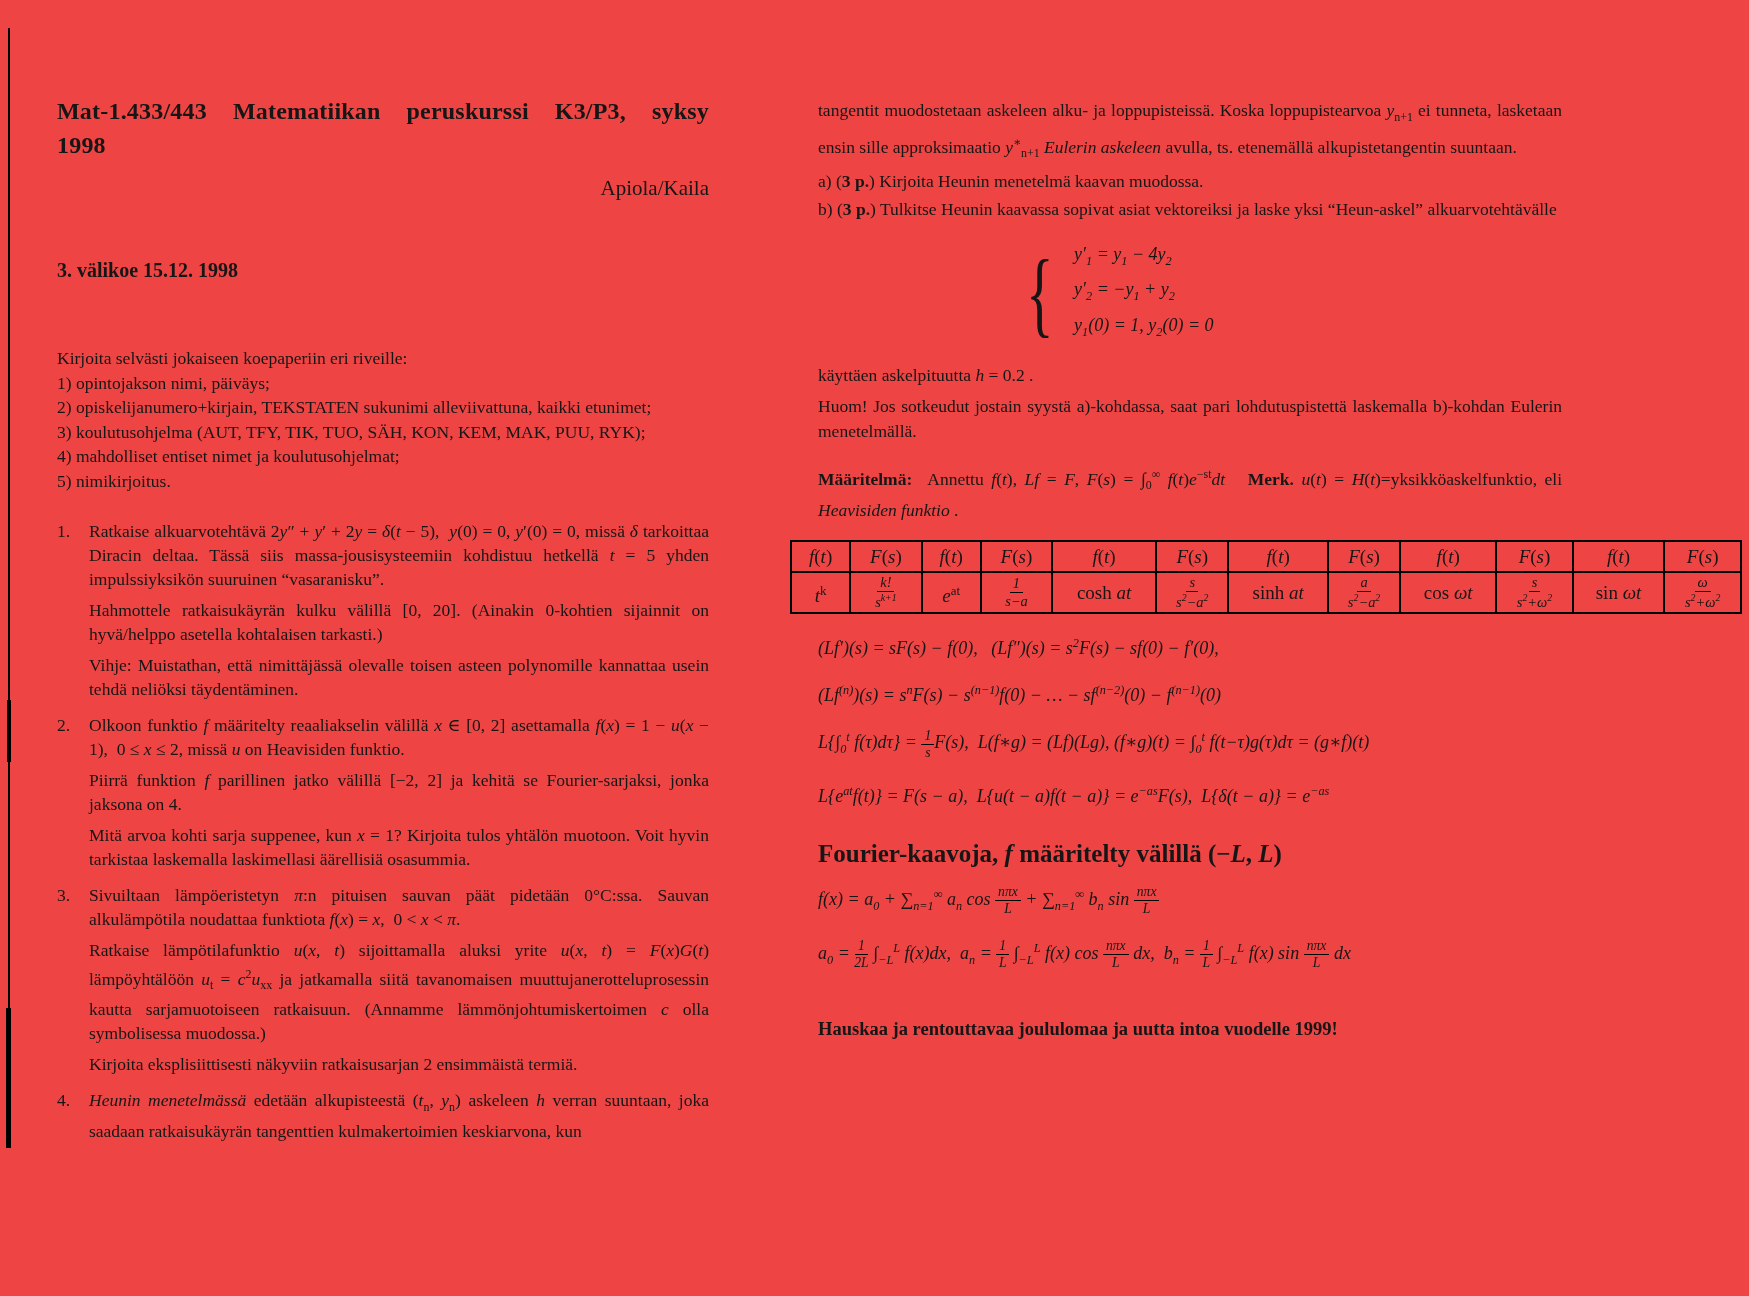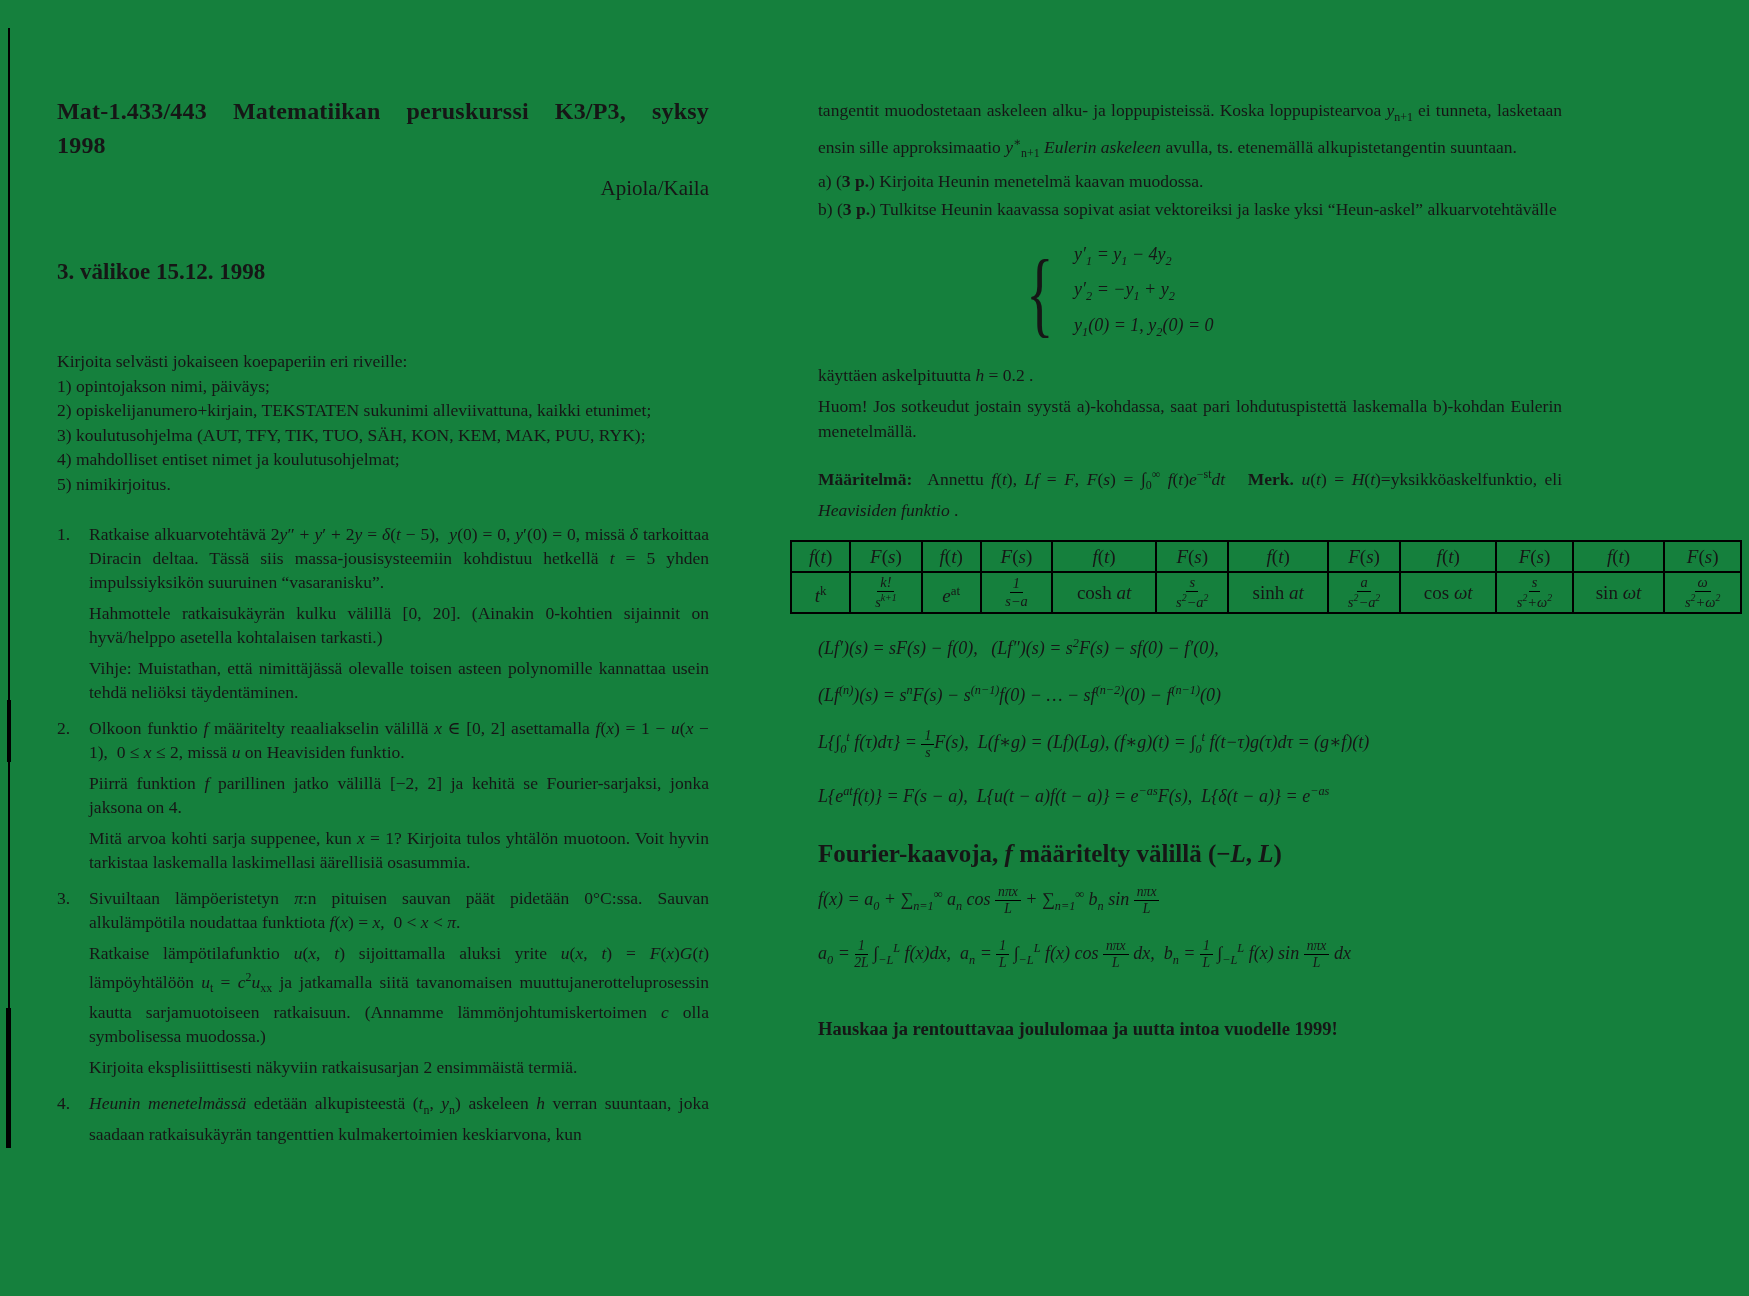--- a/index.html
+++ b/index.html
@@ -1,27 +1,27 @@
 <!DOCTYPE html>
 <html><head>
 <meta charset="utf-8">
 <style>
   html,body { margin:0; padding:0; background:#e8e8e8; }
   .page {
     position:relative; width:1749px; height:1296px;
-    background:#15803d; color:#161616; overflow:hidden;
+    background:#ef4444; color:#161616; overflow:hidden;
     font-family:"Liberation Serif","DejaVu Serif",serif;
   }
   .artifact { position:absolute; background:#000; }
   
   .left-col { position:absolute; left:57px; top:94px; width:652px; }
   .title { font-weight:bold; font-size:24px; line-height:34px; letter-spacing:0.2px; }
   .title-l1 { text-align:justify; text-align-last:justify; }
   .author { text-align:right; font-size:21px; margin-top:14px; }
-  .exam-heading { font-weight:bold; font-size:23px; margin-top:58px; }
+  .exam-heading { font-weight:bold; font-size:20px; margin-top:58px; }
   .instructions { margin-top:64px; font-size:17.5px; line-height:24.5px; }
   .problems { margin-top:26px; font-size:17.5px; line-height:24px; }
   .problem { display:flex; margin-top:12px; }
   .pnum { width:32px; flex:none; }
   .pbody { flex:1; text-align:justify; }
   .pbody p { margin:0 0 7px 0; }
   .pbody p:last-child { margin-bottom:0; }
   
   .right-col { position:absolute; left:818px; top:98px; width:744px; font-size:17.5px; line-height:25px; }
   .rpara { text-align:justify; margin:0; }

